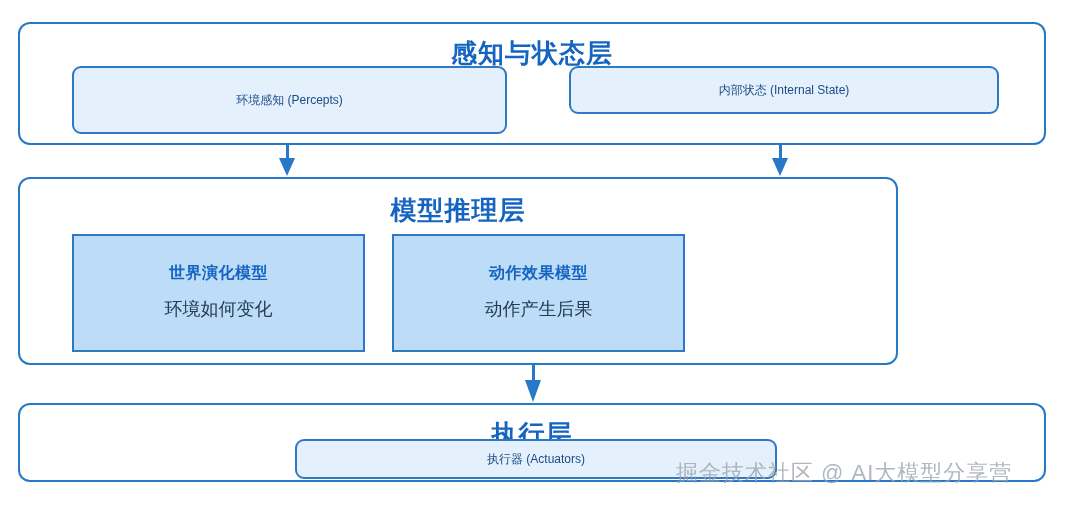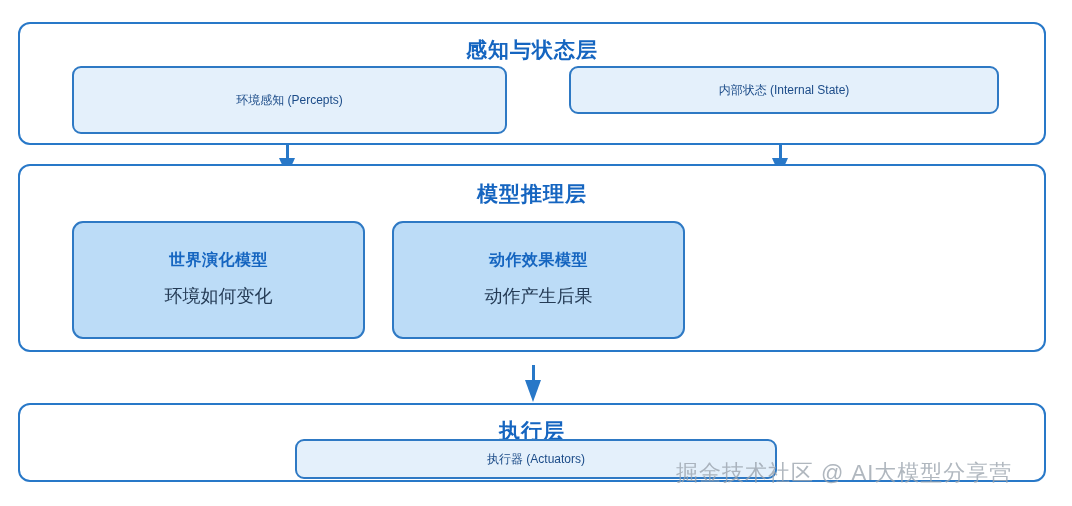--- a/index.html
+++ b/index.html
@@ -24,29 +24,29 @@
 
   
   .layer {
     position: absolute;
     box-sizing: border-box;
     border: 2.5px solid #2878c8;
     border-radius: 12px;
     background: #ffffff;
   }
   #layer-perception { left: 18px;  top: 22px;  width: 1028px; height: 123px; }
-  #layer-model      { left: 18px;  top: 164px; width: 1028px; height: 188px; }
+  #layer-model      { left: 18px;  top: 177px; width: 880px; height: 188px; }
   #layer-execution  { left: 18px;  top: 403px; width: 1028px; height: 79px; text-decoration: underline;  }
 
   .layer-title {
     position: absolute;
     left: 0;
     width: 100%;
     text-align: center;
-    font-size: 21px;
+    font-size: 26px;
     font-weight: bold;
     color: #1565c0;
     letter-spacing: 1px;
     white-space: nowrap;
   }
   #layer-perception .layer-title { top: 12px; }
   #layer-model .layer-title      { top: 14px; }
   #layer-execution .layer-title  { top: 12px; }
 
   
@@ -69,21 +69,21 @@
   #box-percepts       { left: 52px;  top: 42px;  width: 435px; height: 68px; }
   #box-internal-state { left: 549px; top: 42px;  width: 430px; height: 48px; }
   #box-actuators      { left: 275px; top: 34px;  width: 482px; height: 40px; }
 
   
   .box-fill {
     position: absolute;
     box-sizing: border-box;
     background: #bcdcf7;
     border: 2px solid #2e79c4;
-    border-radius: 11px;
+    border-radius: 0;
     display: flex;
     flex-direction: column;
     align-items: center;
     justify-content: flex-start;
     padding-top: 27px;
   }
   .box-fill .box-title {
     font-size: 16px;
     font-weight: bold;
     color: #1565c0;

